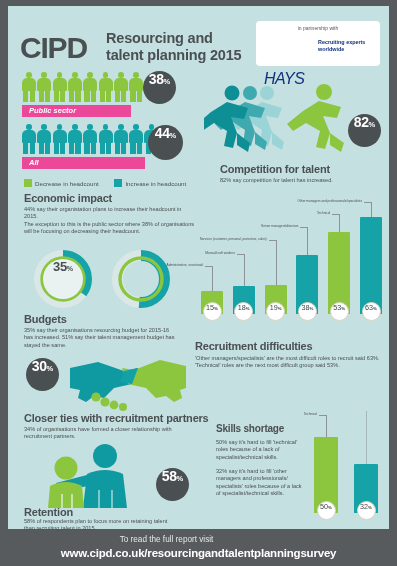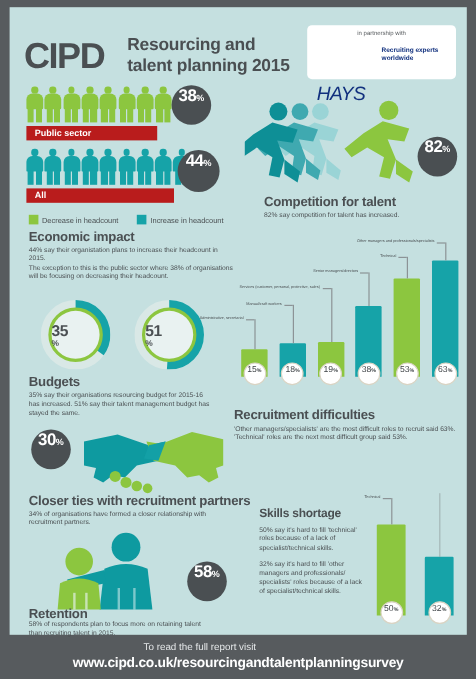--- a/index.html
+++ b/index.html
@@ -62,23 +62,23 @@
     position:absolute; left:0px; top:6.2px; width:14px; height:13px;
     border-radius:5px 5px 1px 1px;
   }
   .person .legL, .person .legR {
     position:absolute; top:18px; width:5.2px; height:12px;
   }
   .person .legL { left:1.3px; }
   .person .legR { left:7.5px; }
 
   .sector-bar {
-    position:absolute; height:12px; background:#b91c1c;
+    position:absolute; height:12px; background:#ec4899;
     color:#ffffff; font-size:7.5px; font-weight:bold;
-    padding-left:7px; line-height:12px;
+    padding-left:7px; line-height:12px;font-style:italic;
   }
   .circ {
     position:absolute; border-radius:50%; background:#4a4f52;
     color:#ffffff; display:flex; align-items:baseline;
     justify-content:center;
   }
   .circ .num { font-size:14px; font-weight:bold; letter-spacing:-0.4px; }
   .circ .pc  { font-size:7.5px; font-weight:bold; }
 
   
@@ -94,21 +94,21 @@
   .sec-h.sm { font-size:10px; }
   .sec-p {
     position:absolute; font-size:5.6px; color:#4a4f52; line-height:7.4px;
   }
 
   
   .donut { position:absolute; width:58px; height:58px; border-radius:50%; }
   .donut .inner {
     position:absolute; left:9px; top:9px; width:40px; height:40px;
     border-radius:50%; background:#e9f2f1;
-    display:flex; align-items:baseline; justify-content:center;flex-direction:column;
+    display:flex; align-items:baseline; justify-content:center;
   }
   .donut .inner .num { font-size:13px; font-weight:bold; color:#4a4f52; letter-spacing:-0.4px;}
   .donut .inner .pc  { font-size:7px; font-weight:bold; color:#4a4f52; }
 
   
   .runner { position:absolute; }
 
   
   .chart { position:absolute; }
   .bar { position:absolute; bottom:0; border-radius:1px 1px 0 0; }
@@ -338,24 +338,20 @@
           <span class="pc">%</span>
       </div>
     </div>
 
     <div class="donut" style="left:104px; top:244px;">
       <svg width="58" height="58" viewBox="0 0 58 58">
         <circle cx="29" cy="29" r="23.5" fill="none" stroke="#d9e8e6" stroke-width="11"></circle>
         <circle cx="29" cy="29" r="23.5" fill="none" stroke="#16a3a8" stroke-width="11" stroke-dasharray="75.3 72.3" transform="rotate(-90 29 29)"></circle>
         <circle cx="29" cy="29" r="21" fill="none" stroke="#8cc63f" stroke-width="3.4"></circle>
       </svg>
-      <div class="inner">
-        <span class="num">51</span>
-          <span class="pc">%</span>
-      </div>
     </div>
 
     <div class="sec-h" style="left:16px; top:307px;">Budgets</div>
     <div class="sec-p" style="left:16px; top:321px; width:175px;">
       <span>35% say their organisations resourcing budget for 2015-16</span><br>
       <span>has increased. 51% say their talent management budget has</span><br>
       <span>stayed the same.</span>
     </div>
 
     <div class="chart" id="chart-recruitment" style="left:183px; top:190px; width:198px; height:130px;">

